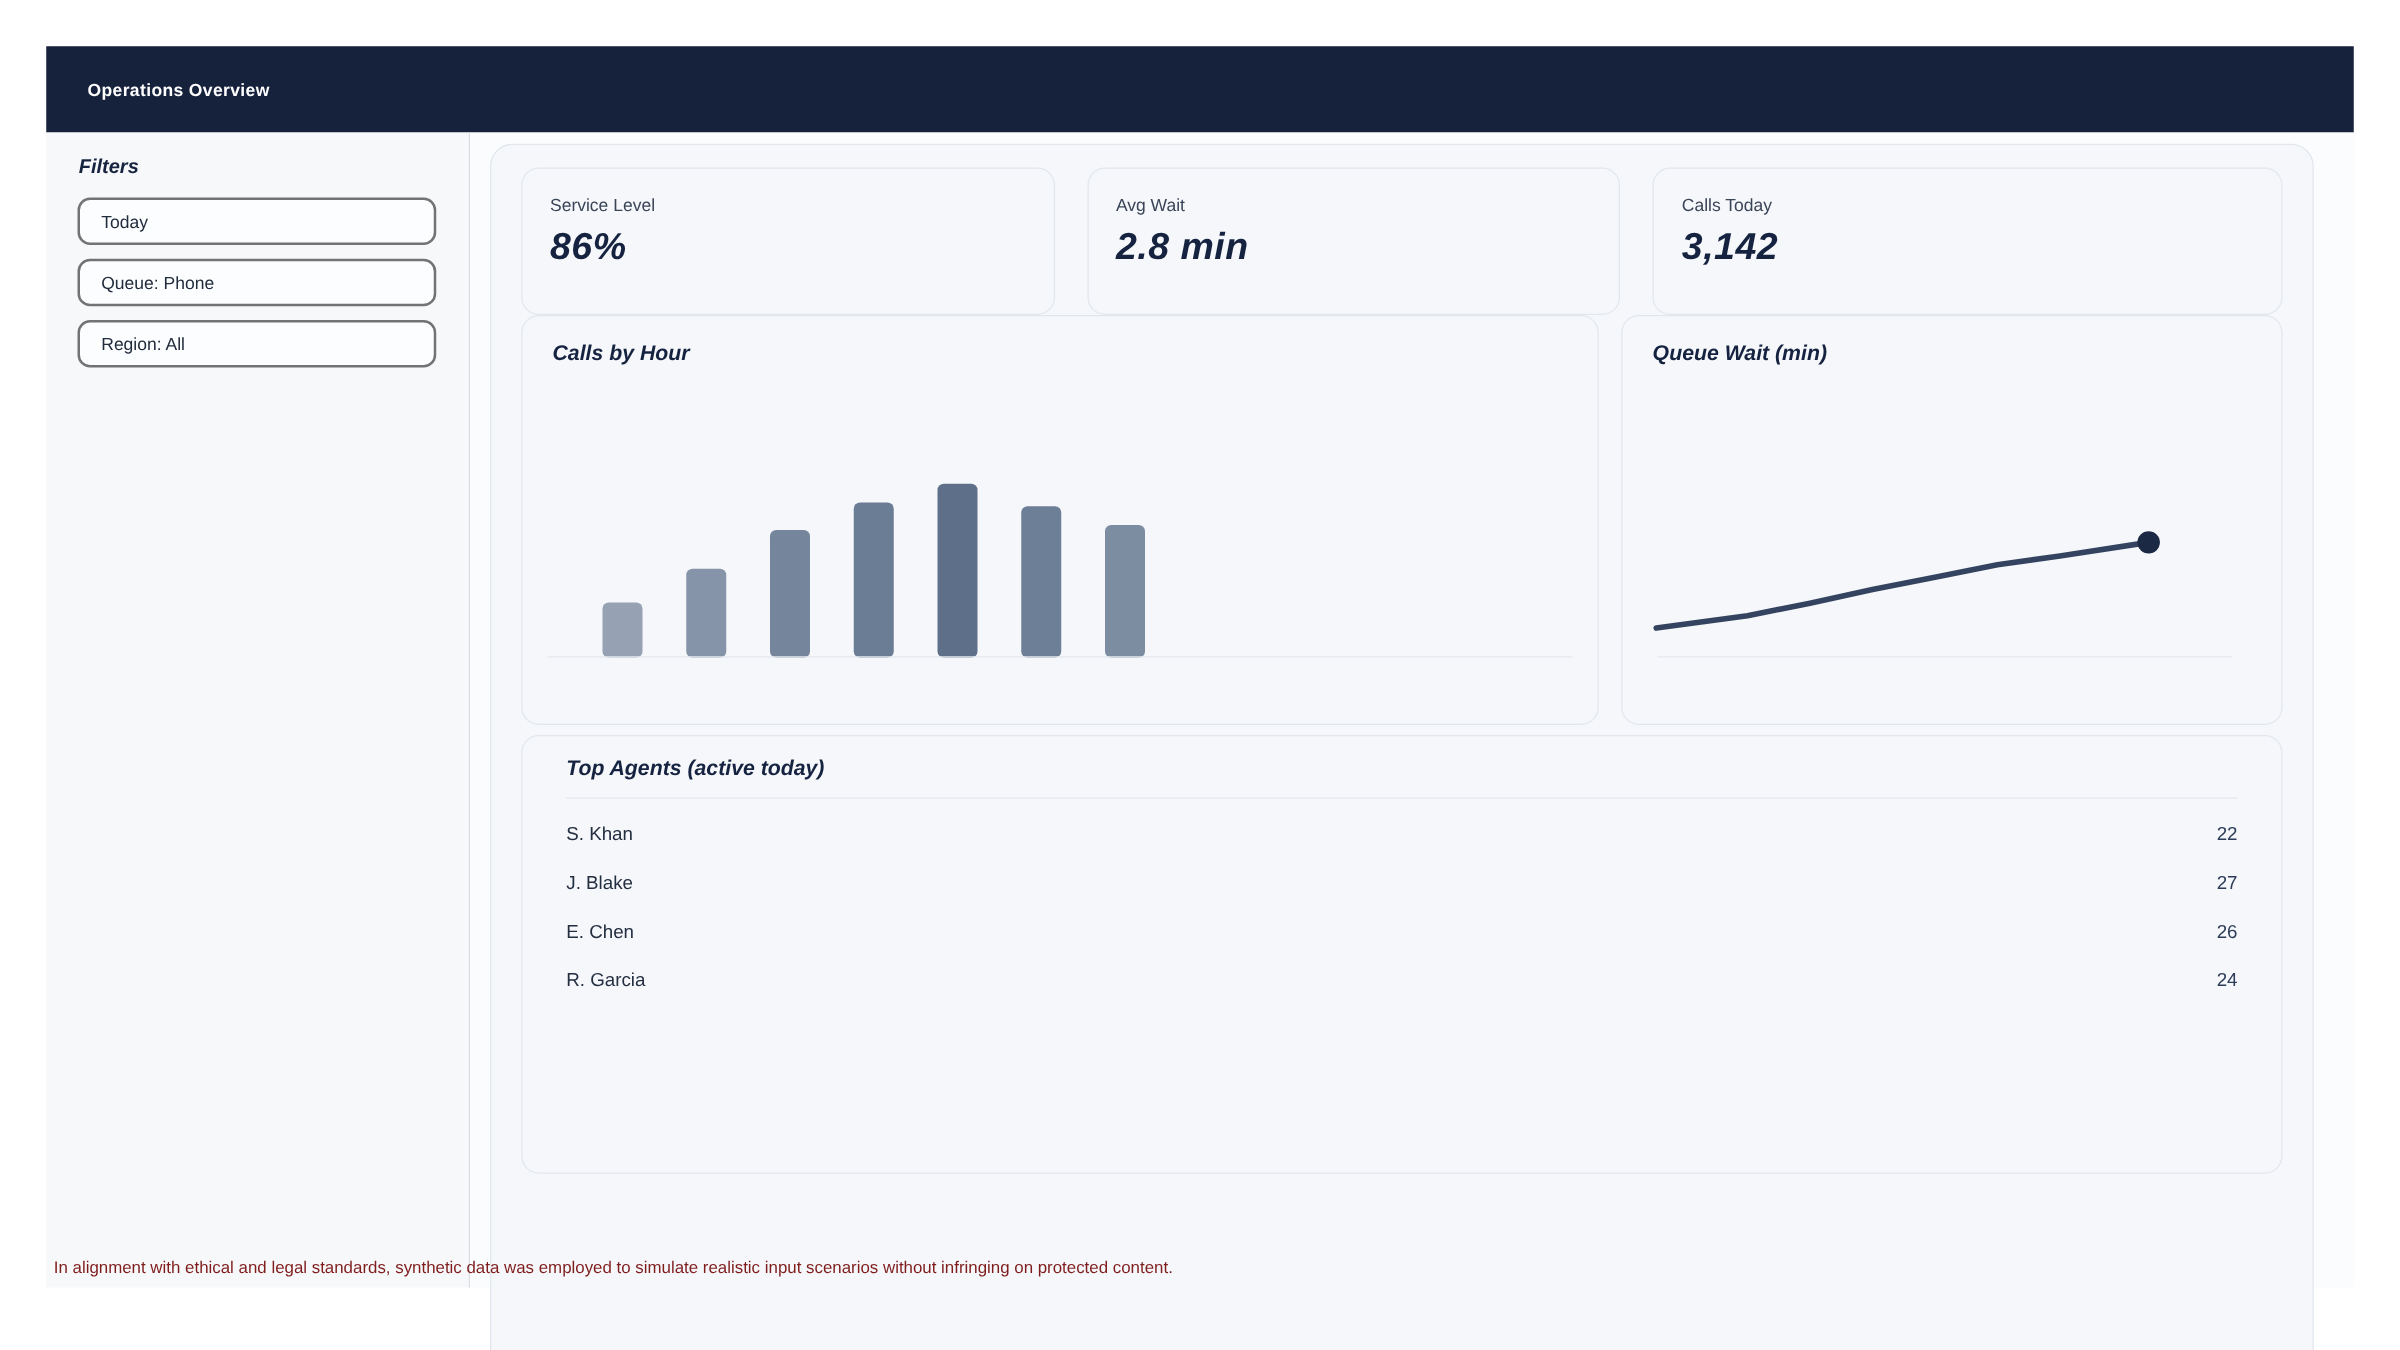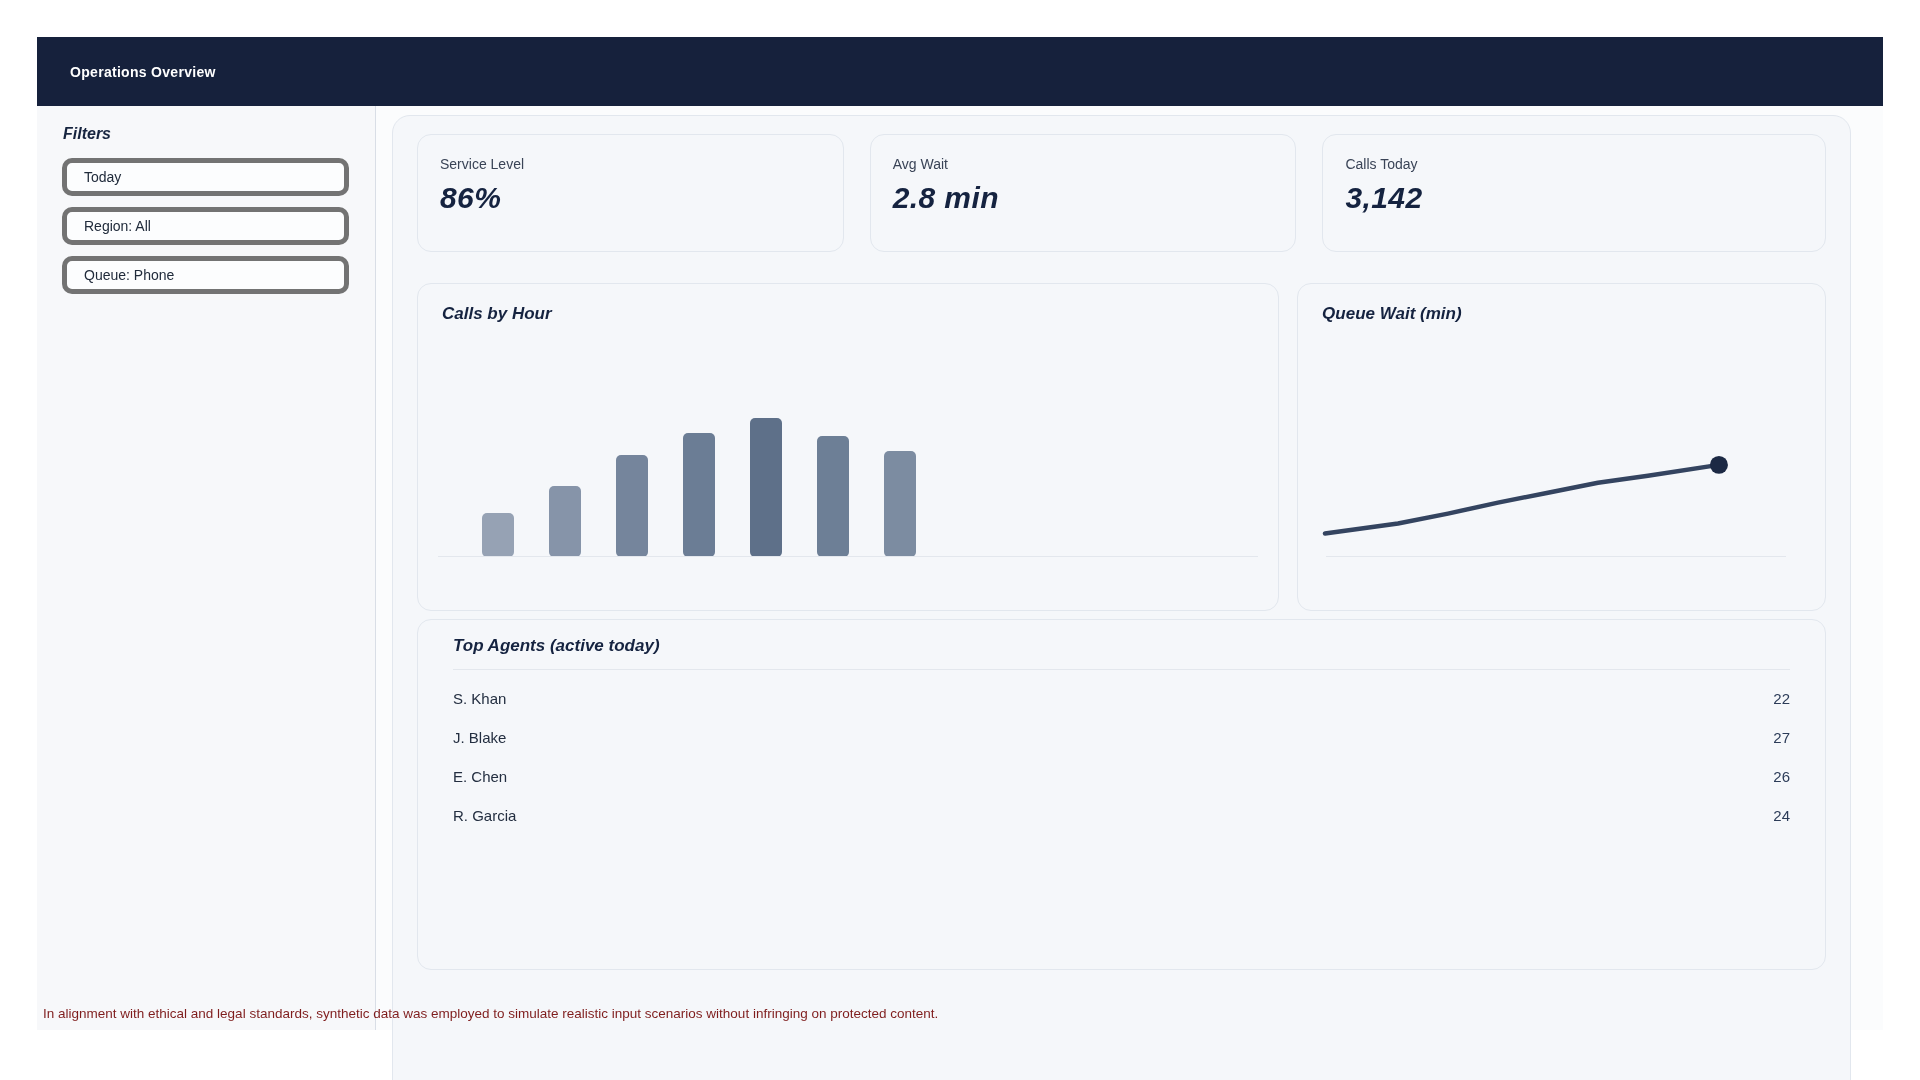--- a/index.html
+++ b/index.html
@@ -15,42 +15,42 @@
   .topbar-title { color:#ffffff; font-size:14px; font-weight:bold; letter-spacing:.3px; }
 
   
   .content { display:flex; height:924px; position:relative; }
 
   
   .sidebar { width:339px; background:#f7f8fa; border-right:1px solid #d9dee6; padding:19px 26px 0 25px; }
   .filters-title { font-size:16px; font-weight:bold; font-style:italic; color:#16243f; margin:0 0 15px 1px; }
   .filter-btn {
     display:block; width:100%; height:38px; margin-bottom:11px;
-    background:#fcfdfe; border:5px solid #737373; border-radius:10px;
+    background:#fcfdfe; border:2px solid #737373; border-radius:10px;
     text-align:left; padding-left:17px; font-size:14px; color:#202b3b;
     font-family:inherit; cursor:pointer;
   }
 
   
   .main { flex:1; background:#fbfcfd; position:relative; }
   .panel {
     position:absolute; left:16px; top:9px; width:1459px; height:1027px;
     background:#f5f7fa; border:1px solid #e2e7ee; border-radius:18px; padding:18px 24px;
   }
 
   .card { background:#f5f7fa; border:1px solid #e2e7ee; border-radius:14px; }
 
   
   .kpi-row { display:grid; grid-template-columns:1fr 1fr 1.18fr; gap:26px; }
   .kpi-card { height:118px; padding:21px 22px; }
   .kpi-label { font-size:14px; color:#3a4457; }
   .kpi-value { font-size:30px; font-weight:bold; font-style:italic; color:#152340; margin-top:9px; letter-spacing:.4px; }
 
   
-  .charts-row { display:grid; grid-template-columns:1.63fr 1fr; gap:18px; margin-top:31px; }
+  .charts-row { display:grid; grid-template-columns:1.63fr 1fr; gap:18px; }
   .chart-card { height:328px; position:relative; padding:20px 24px; }
   .chart-title { font-size:17px; font-weight:bold; font-style:italic; color:#152340; }
   .bars-area { position:absolute; left:64px; bottom:53px; display:flex; align-items:flex-end; gap:35px; }
   .bar { width:32px; border-radius:5px; }
   .axis-line { position:absolute; left:20px; right:20px; bottom:53px; height:1px; background:#e3e7ed; }
   .axis-line.line-axis { left:28px; right:39px; }
   .line-svg { position:absolute; left:0; top:0; width:100%; height:100%; }
 
   
   .agents-card { margin-top:8px; height:351px; padding:16px 35px; }
@@ -70,22 +70,22 @@
 
     <header class="topbar">
       <div class="topbar-title">Operations Overview</div>
     </header>
 
     <div class="content">
 
       <aside class="sidebar">
         <div class="filters-title">Filters</div>
         <button class="filter-btn">Today</button>
+        <button class="filter-btn">Queue: Phone</button>
         <button class="filter-btn">Region: All</button>
-        <button class="filter-btn">Queue: Phone</button>
       </aside>
 
       <main class="main">
         <div class="panel">
 
           <section class="kpi-row">
             <div class="card kpi-card">
               <div class="kpi-label">Service Level</div>
               <div class="kpi-value">86%</div>
             </div>

